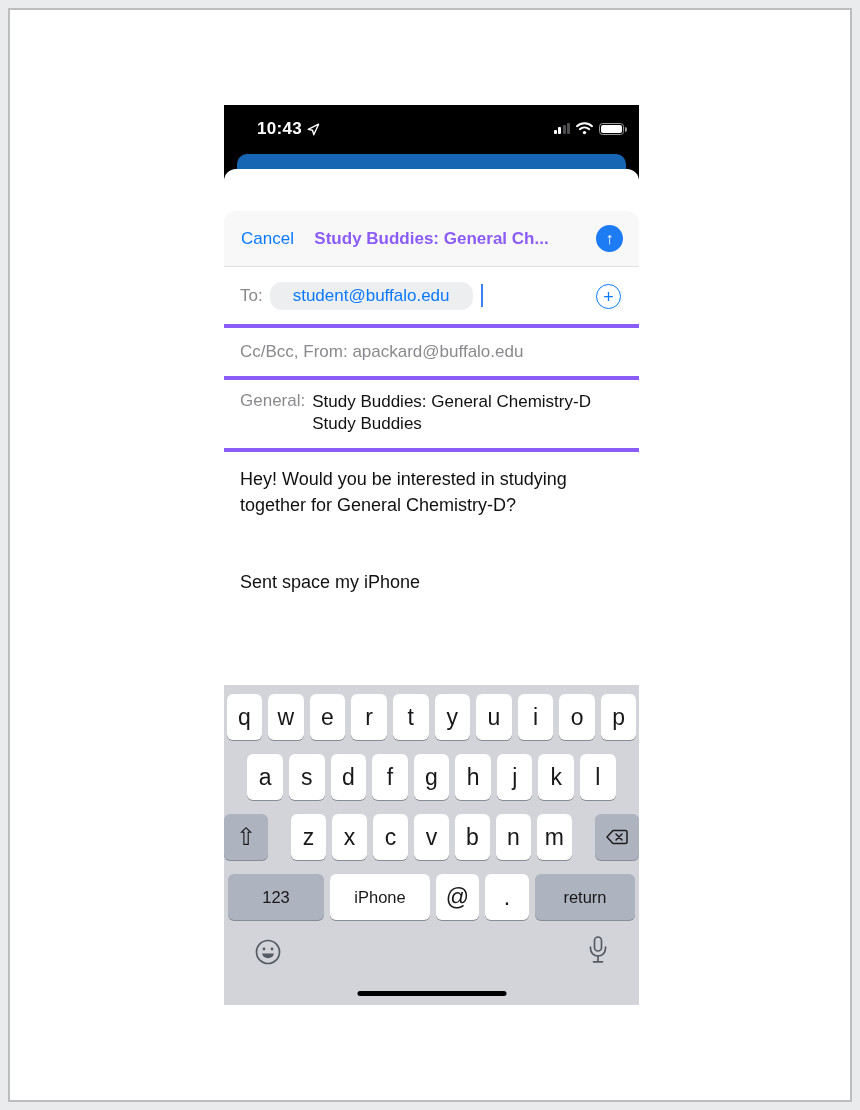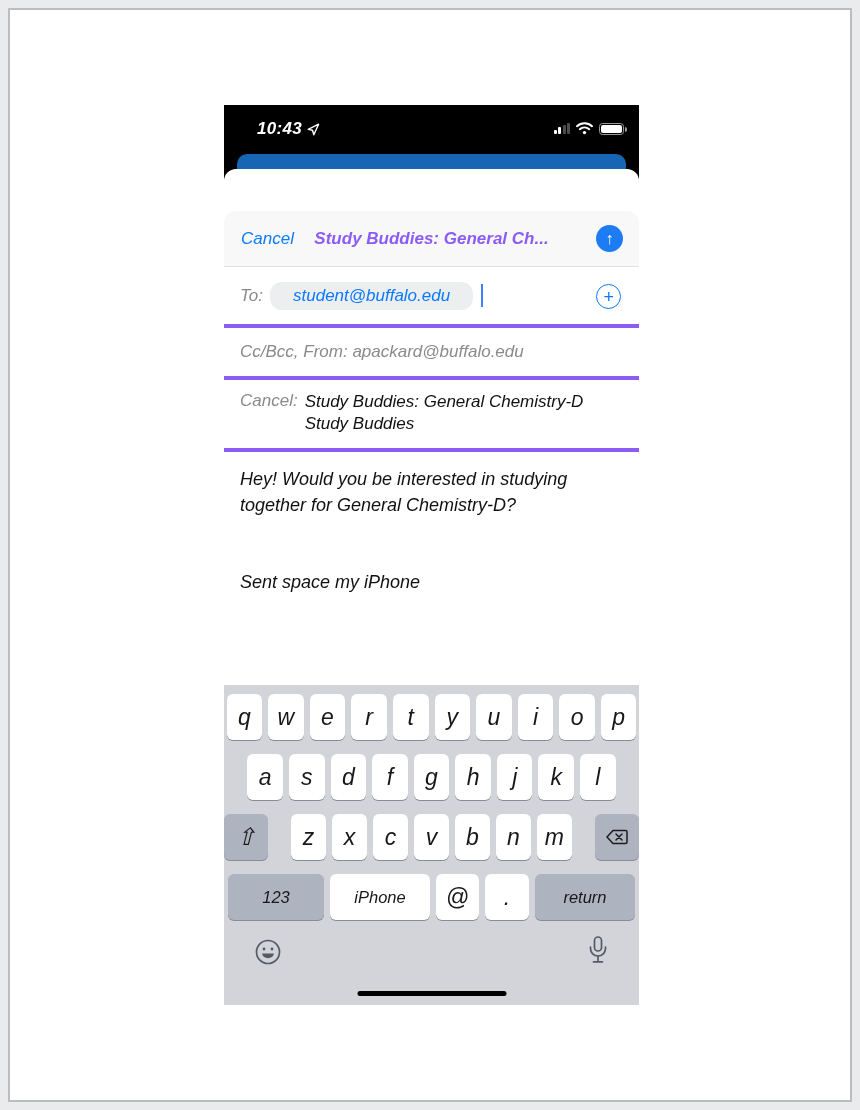--- a/index.html
+++ b/index.html
@@ -1,20 +1,20 @@
 <!DOCTYPE html>
 <html><head>
 <meta charset="utf-8">
 <style>
   * { margin:0; padding:0; box-sizing:border-box; }
   html,body { width:860px; height:1110px; background:#eaebec; font-family:"Liberation Sans", sans-serif; }
   .page { position:absolute; left:8px; top:8px; right:8px; bottom:8px; background:#ffffff; border:2px solid #bcbdbf; }
 
   
-  .phone { position:absolute; left:214px; top:95px; width:415px; height:900px; overflow:hidden; background:#000;font-style:italic; }
+  .phone { position:absolute; left:214px; top:95px; width:415px; height:900px; overflow:hidden; background:#000; }
 
   
   .statusbar { position:absolute; top:0; left:0; right:0; height:48px; background:#000; z-index:3; }
   .sb-time { position:absolute; left:33px; top:14px; color:#fff; font-size:17px; font-weight:700; letter-spacing:.3px; display:flex; align-items:center; gap:5px; }
   .sb-right { position:absolute; right:15px; top:17px; display:flex; align-items:center; gap:6px; }
   .sig { display:flex; align-items:flex-end; gap:1.5px; }
   .sig i { display:block; width:3px; border-radius:1px; }
   .sig i:nth-child(1){height:4px;background:#fff;}
   .sig i:nth-child(2){height:7px;background:#fff;}
   .sig i:nth-child(3){height:9px;background:#4c4d51;}
@@ -113,21 +113,21 @@
         <span class="plus-btn">
             <span>+</span>
           </span>
       </div>
 
       <div class="field-row cc-row">
         <span>Cc/Bcc, From:  apackard@buffalo.edu</span>
       </div>
 
       <div class="field-row subject-row">
-        <span class="subject-label">Cancel:</span>
+        <span class="subject-label">General:</span>
         <span class="subject-value">Study Buddies: General Chemistry-D Study Buddies</span>
       </div>
 
       <div class="body-area">
         <div class="body-text">Hey! Would you be interested in studying together for General Chemistry-D?</div>
         <div class="signature">Sent space my iPhone</div>
       </div>
     </div>
 
     <div class="keyboard">

